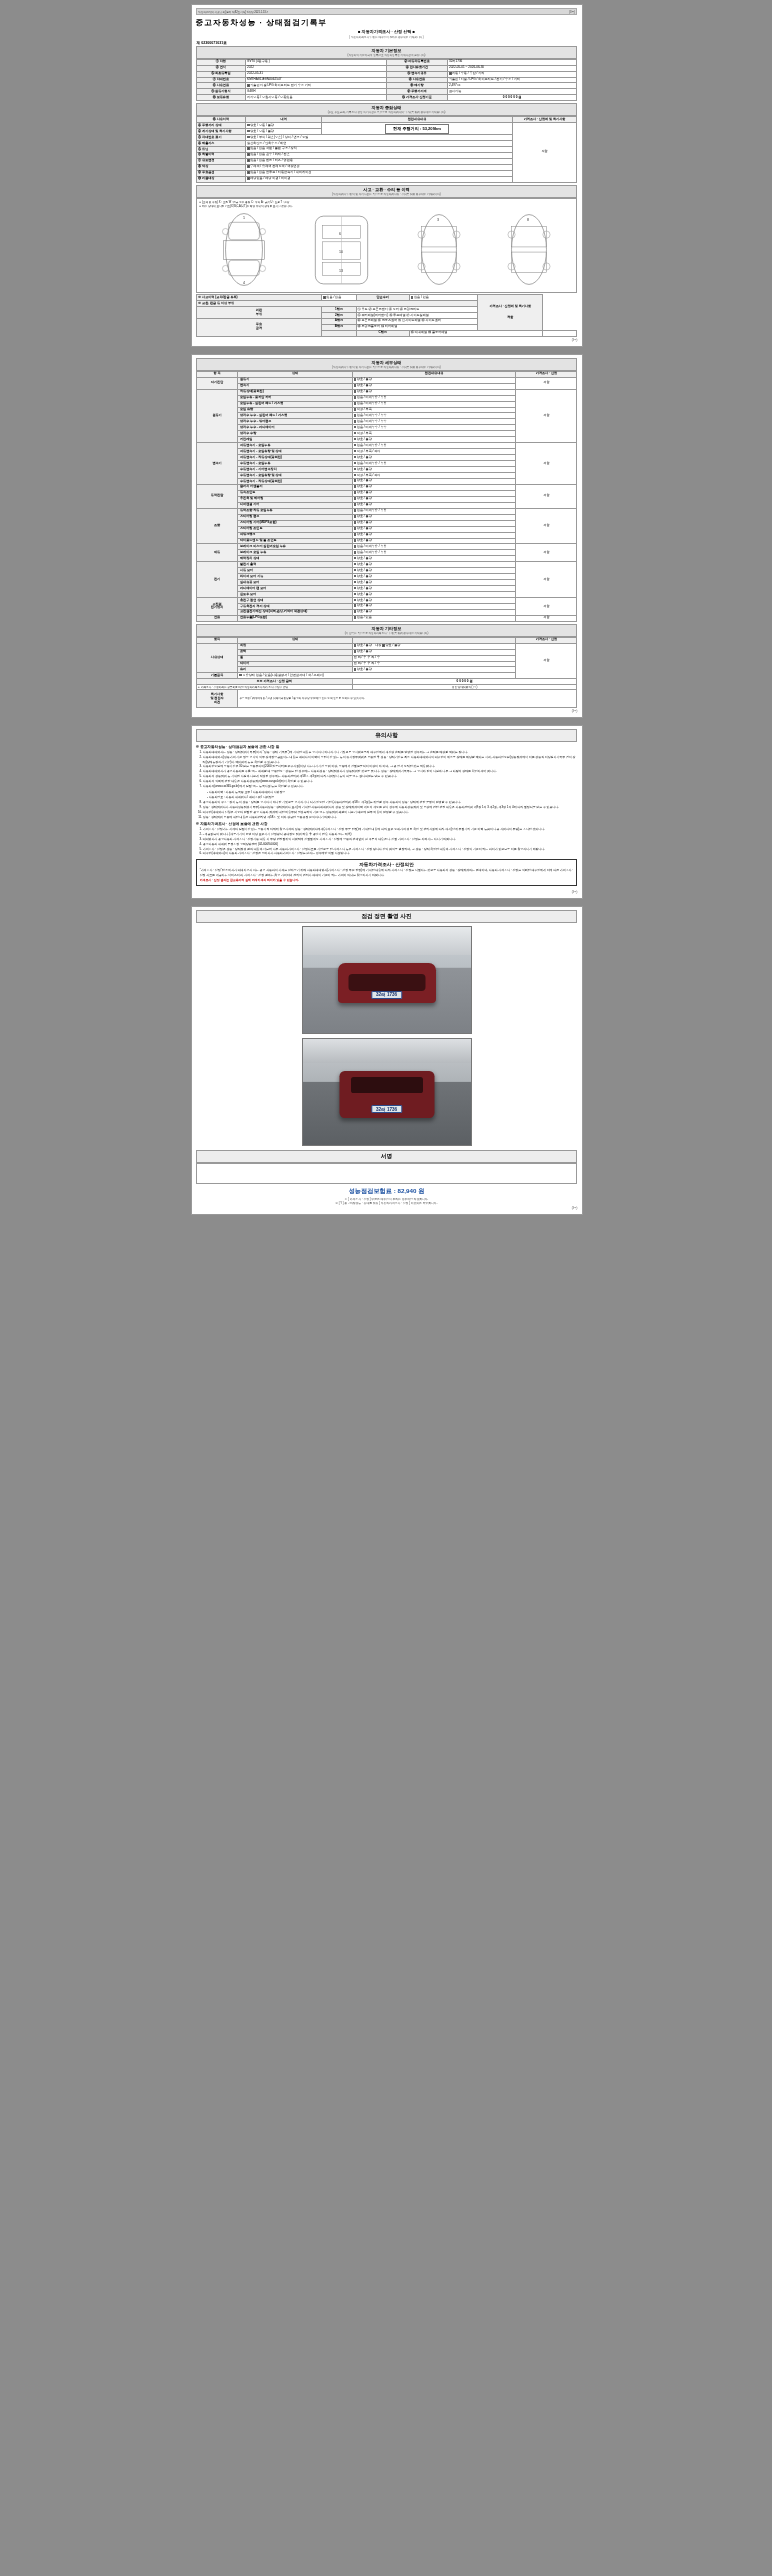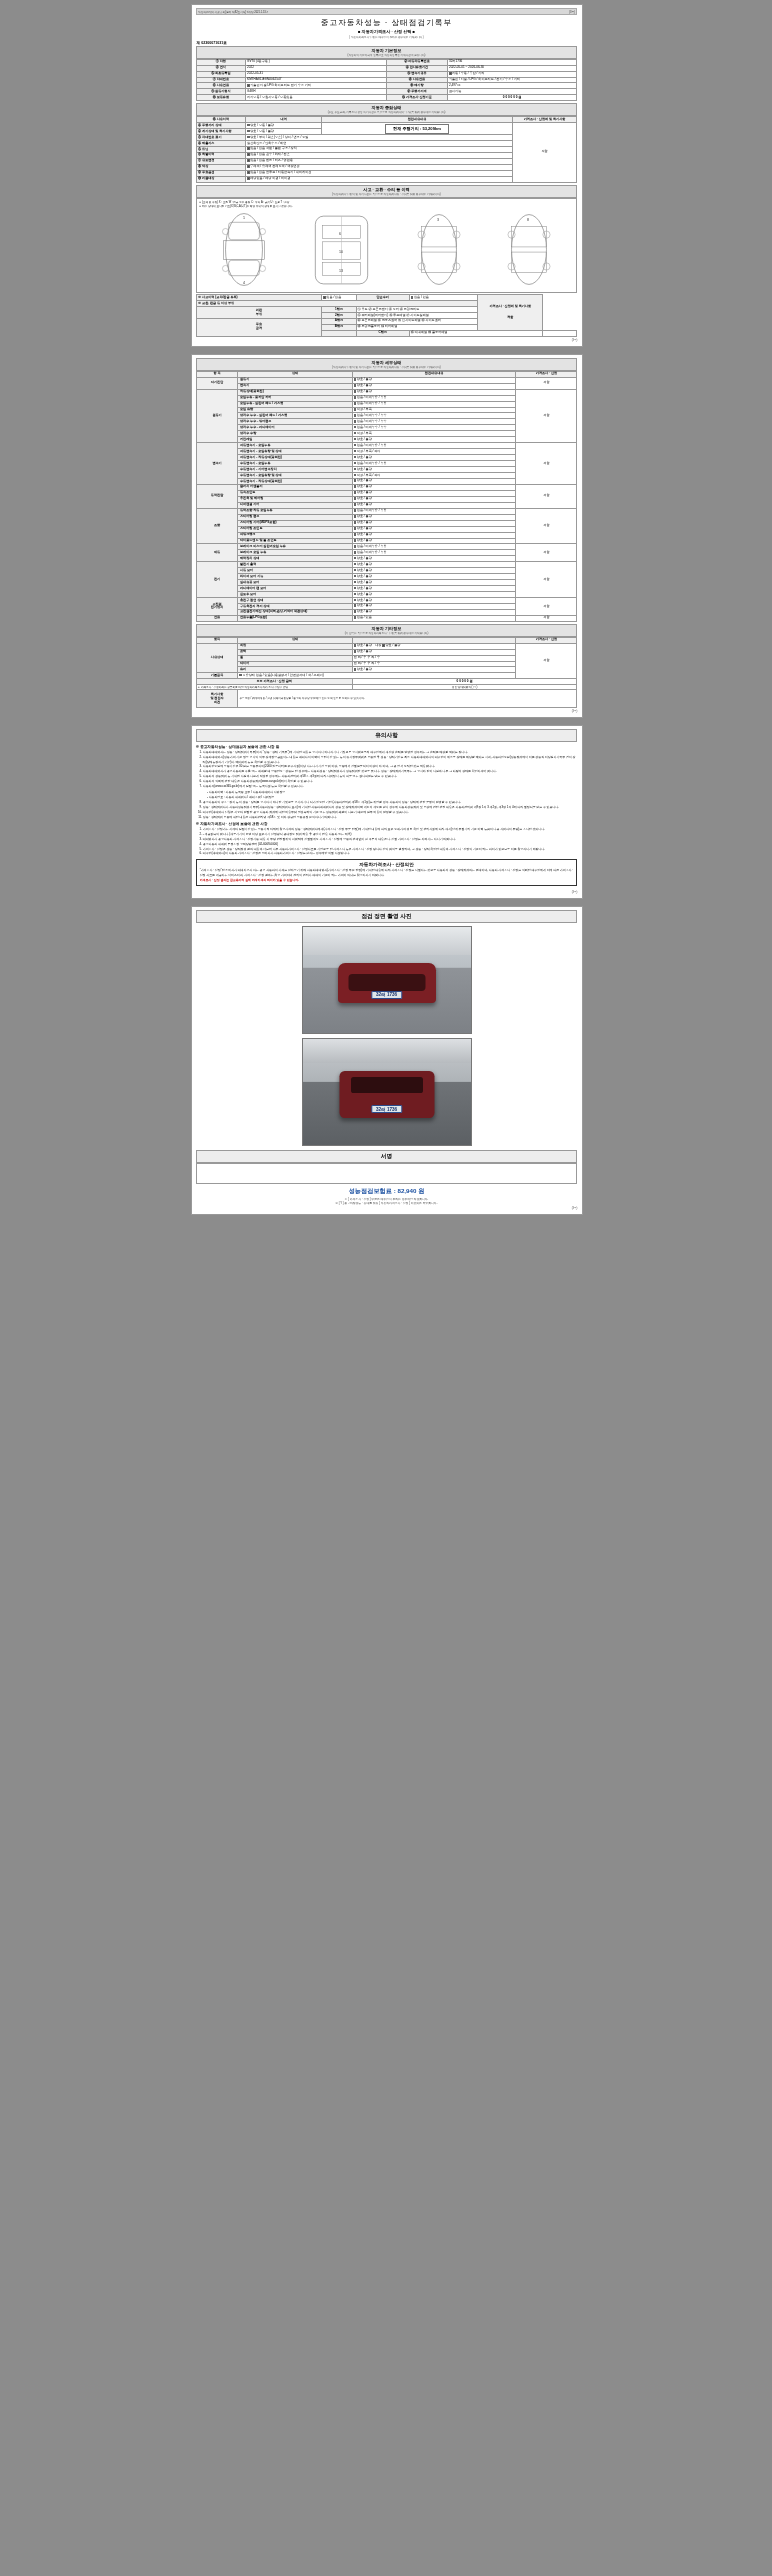--- a/index.html
+++ b/index.html
@@ -1,21 +1,21 @@
 <!DOCTYPE html>
 <html style="font-size:8.2px"><head>
 <meta charset="utf-8">
 <style>
   * { box-sizing: border-box; }
   html, body { margin:0; padding:0; background:#8c8c8c; }
   body { font-family:"Liberation Sans", sans-serif; font-size:3.6px; color:#000; }
   .page { width:773px; margin:0 auto; background:#8c8c8c; padding:4.1px 0 10.3px; }
   .sheet { background:#fff; width:392px; margin:0 auto 7.2px; border:0.5px solid #999; padding:3.1px 4.1px 4.1px; position:relative; }
   .topbar { background:#d8d8d8; border:0.5px solid #aaa; font-size:2.6px; padding:0.5px 1.5px; display:flex; justify-content:space-between; color:#333; }
-  .doc-title { text-align:center; font-size:7.7px; font-weight:normal; letter-spacing:1px; margin:3.1px 0 1px; }
+  .doc-title { font-size:7.7px; font-weight:bold; letter-spacing:1px; margin:3.1px 0 1px; }
   .doc-sub { text-align:center; font-size:4.1px; font-weight:bold; margin-bottom:0.5px;}
   .doc-sub2 { text-align:center; font-size:2.6px; color:#444; margin-bottom:2.1px;}
   .docno { font-size:3.6px; font-weight:bold; margin:1.5px 0 1px 1px; }
   .band { background:#e3e3e3; border:0.5px solid #999; text-align:center; font-weight:bold; font-size:4.1px; padding:1px 0; }
   .band .sub { display:block; font-weight:normal; font-size:2.6px; color:#444; }
   table { border-collapse:collapse; width:100%; table-layout:fixed; }
   td, th { border:0.5px solid #999; padding:0.5px 1px; font-size:3.1px; vertical-align:middle; line-height:1.25; }
   .lbl { background:#efefef; text-align:center; font-weight:bold; }
   .lbl-l { background:#efefef; font-weight:bold; padding-left:1.5px; }
   .c { text-align:center; }

